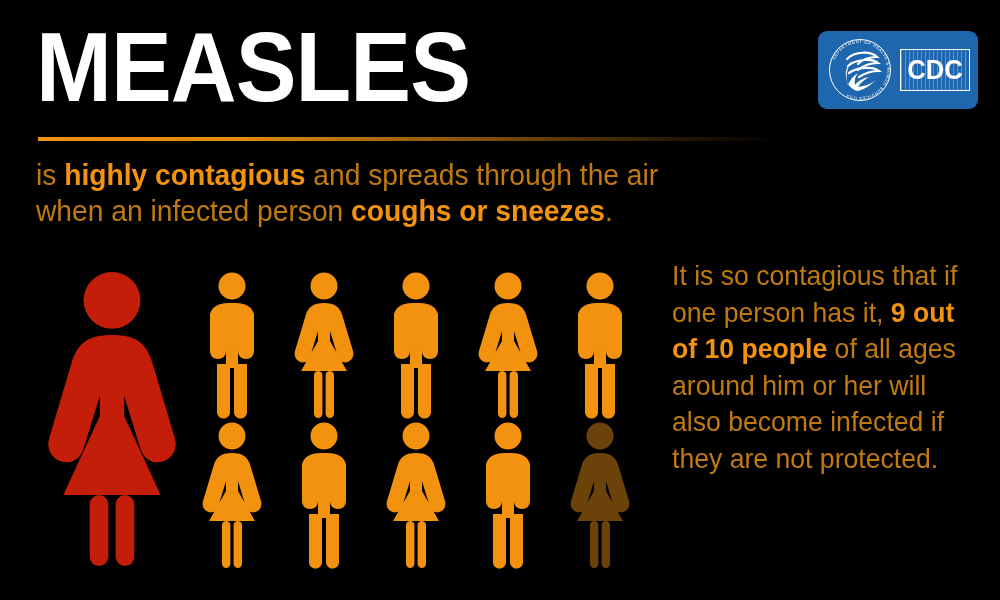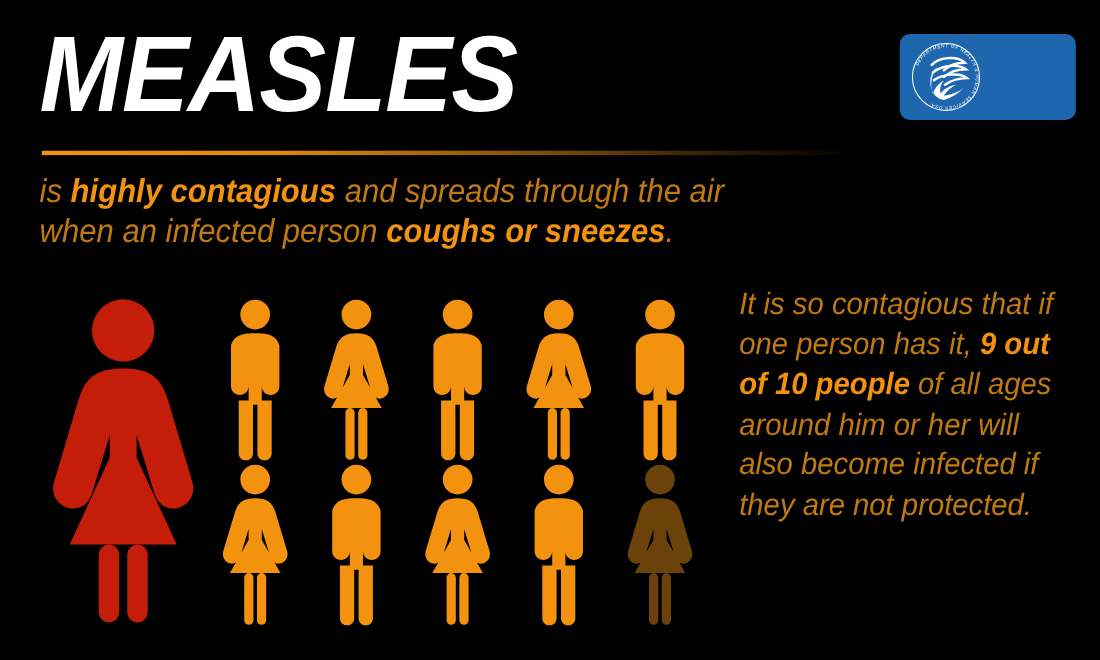--- a/index.html
+++ b/index.html
@@ -2,21 +2,21 @@
 <html><head>
 <meta charset="utf-8">
 <style>
   html,body{margin:0;padding:0;}
   body{
     width:1000px;height:600px;
     background:#000000;
     font-family:"Liberation Sans", sans-serif;
     overflow:hidden;
   }
-  .poster{position:relative;width:1000px;height:600px;background:#000;overflow:hidden;font-style:italic;}
+  .poster{position:relative;width:1000px;height:600px;background:#000;overflow:hidden;}
 
   
   .title{
     position:absolute;left:36px;top:18px;
     font-family:"Liberation Sans", sans-serif;
     font-weight:bold;
     font-size:98px;
     line-height:98px;
     letter-spacing:-1px;
     color:#ffffff;
@@ -112,20 +112,23 @@
           <textPath href="#sealcircle" startOffset="6%">DEPARTMENT OF HEALTH &amp; HUMAN SERVICES USA</textPath>
         </text>
         <g fill="none" stroke="#ffffff" stroke-width="2.2" stroke-linecap="round">
           <path d="M22,24 C30,16 46,16 52,22 C46,22 38,24 33,29"></path>
           <path d="M23,31 C31,24 47,23 53,28 C46,28 39,30 33,35"></path>
           <path d="M24,38 C32,32 48,31 54,36 C47,36 40,38 34,42"></path>
         </g>
         <path d="M27,26 C22,32 20,42 23,50 C25,45 28,41 33,38 C30,42 29,46 30,50 C33,46 38,43 44,42 C39,45 35,48 33,52 C40,51 46,49 51,45 C46,50 40,54 33,56 C27,55 22,50 21,43 C20,36 22,30 27,26 Z" fill="#ffffff"></path>
       </svg>
     </div>
+    <div class="cdc-box">
+      <div class="cdc-box-text">CDC</div>
+    </div>
   </div>
 
   <div class="big-figure">
     <svg viewBox="0 0 72 148" width="168" height="300" aria-hidden="true">
       <g fill="#C41E0A">
         <circle cx="36" cy="16" r="14"></circle>
         <path d="M36 33 C24 33 19 37 16 47 L5 84 C3.5 89 6 94 11 95.5 C16 97 20.5 94 22 89 L30 63 L30 73 L12 112 L60 112 L42 73 L42 63 L50 89 C51.5 94 56 97 61 95.5 C66 94 68.5 89 67 84 L56 47 C53 37 48 33 36 33 Z"></path>
         <rect x="25" y="112" width="9.2" height="35" rx="4.6"></rect>
         <rect x="37.8" y="112" width="9.2" height="35" rx="4.6"></rect>
       </g>

